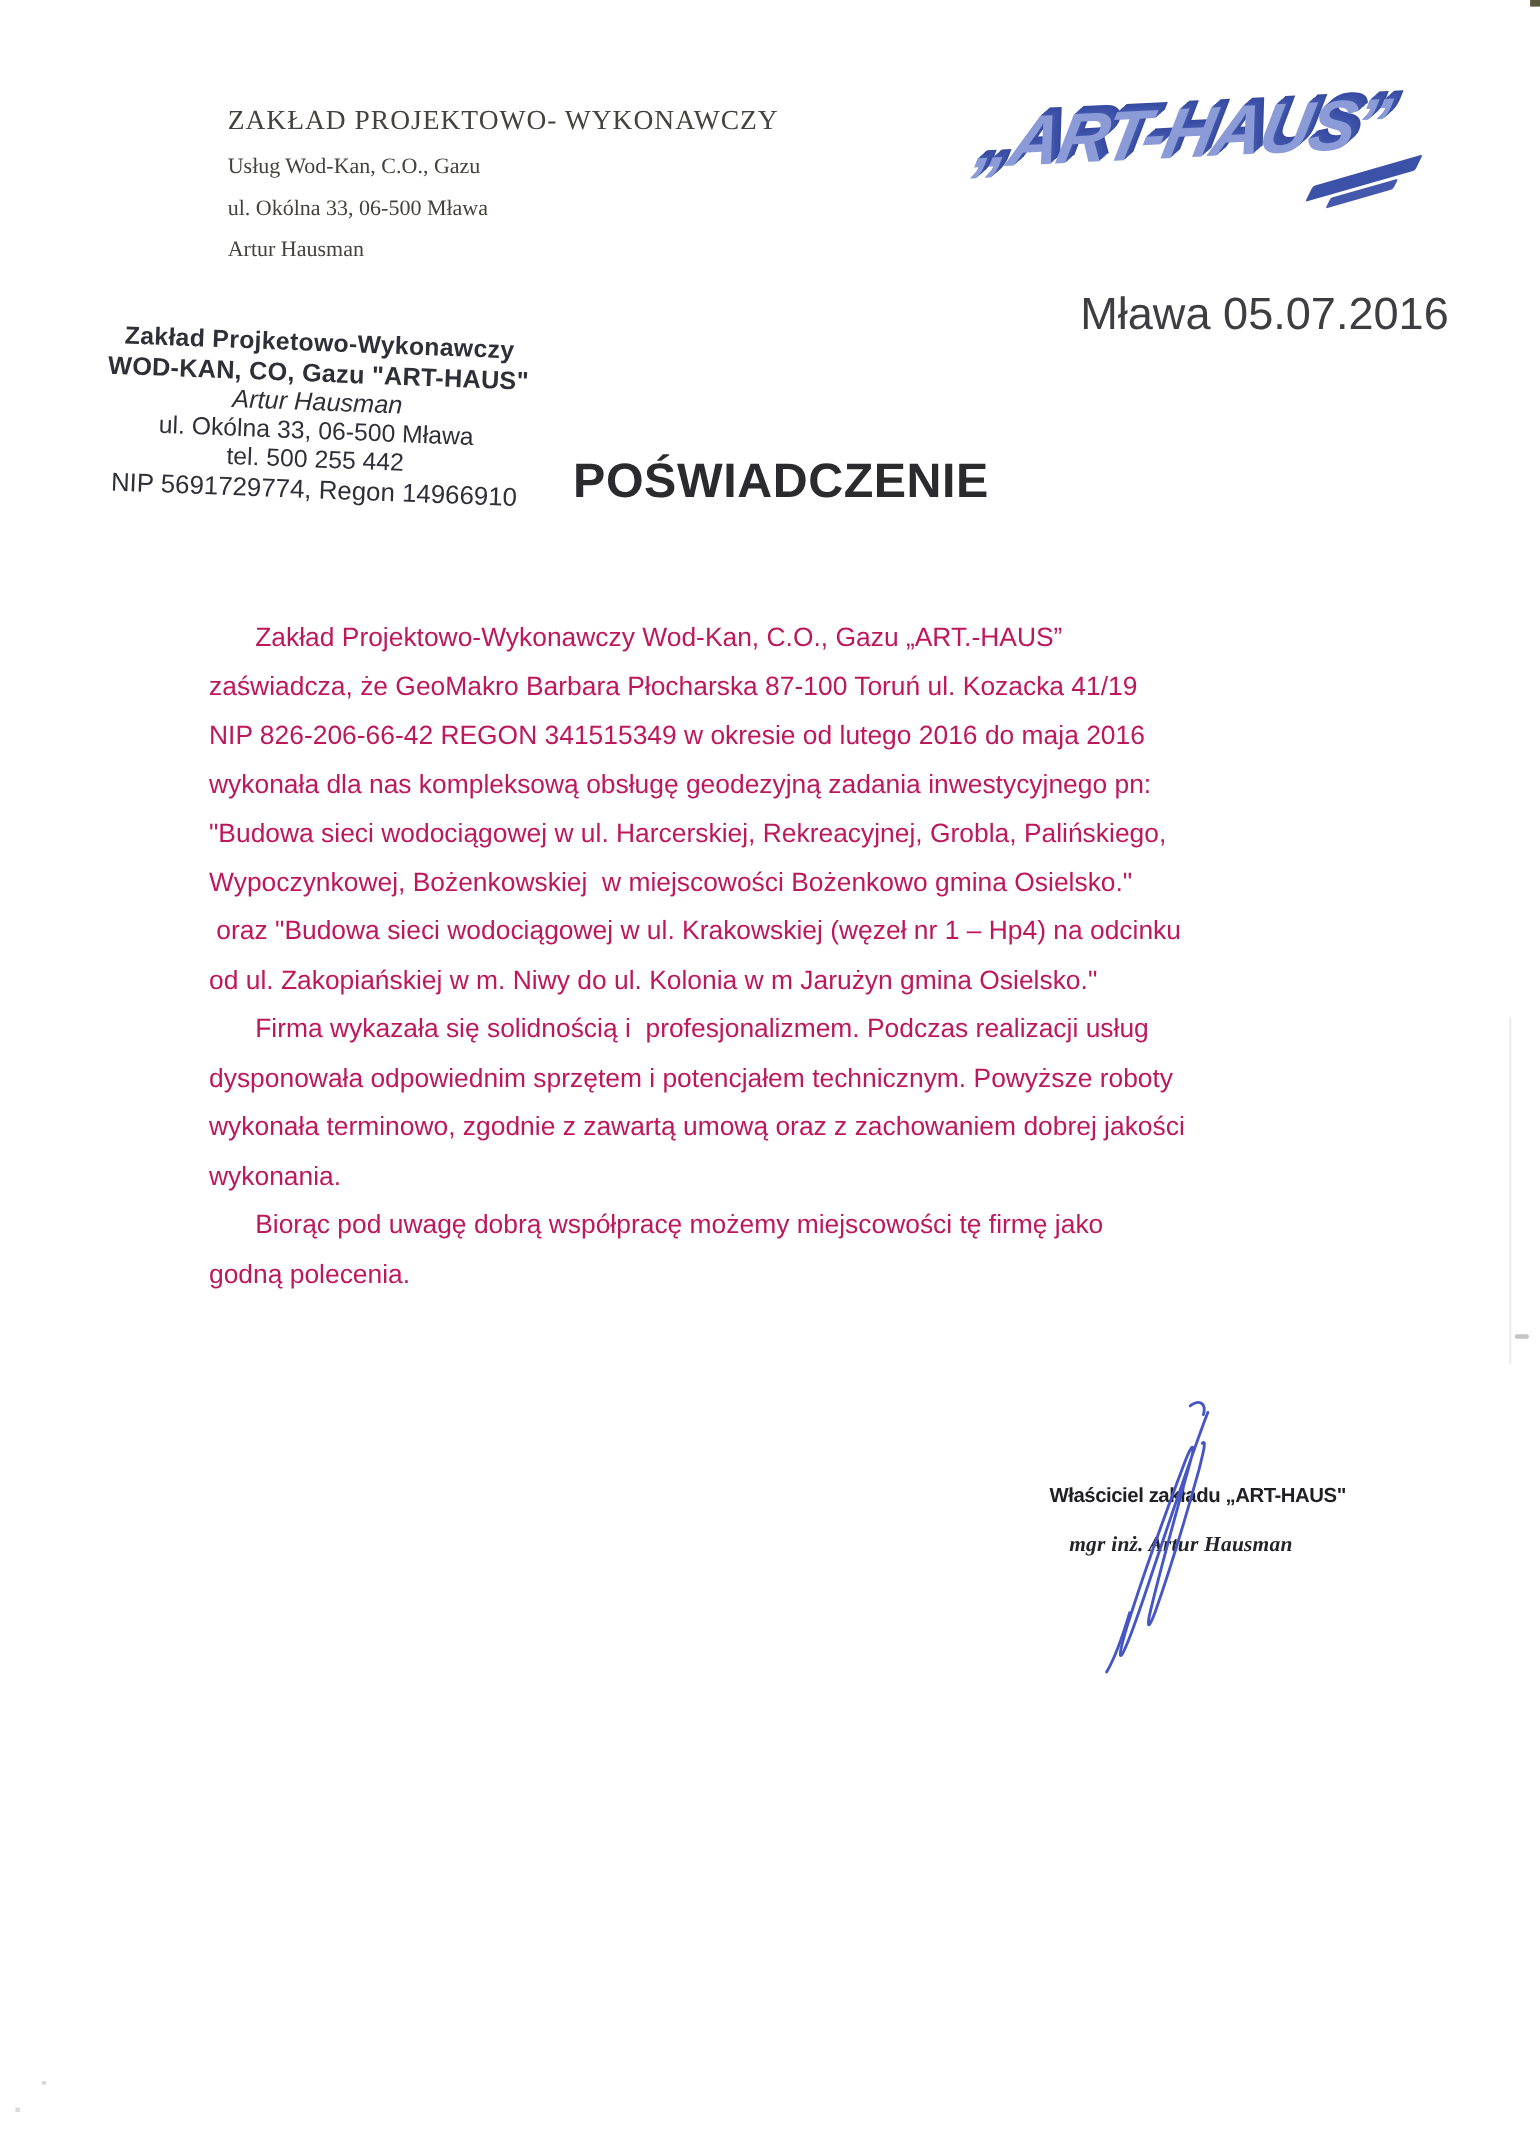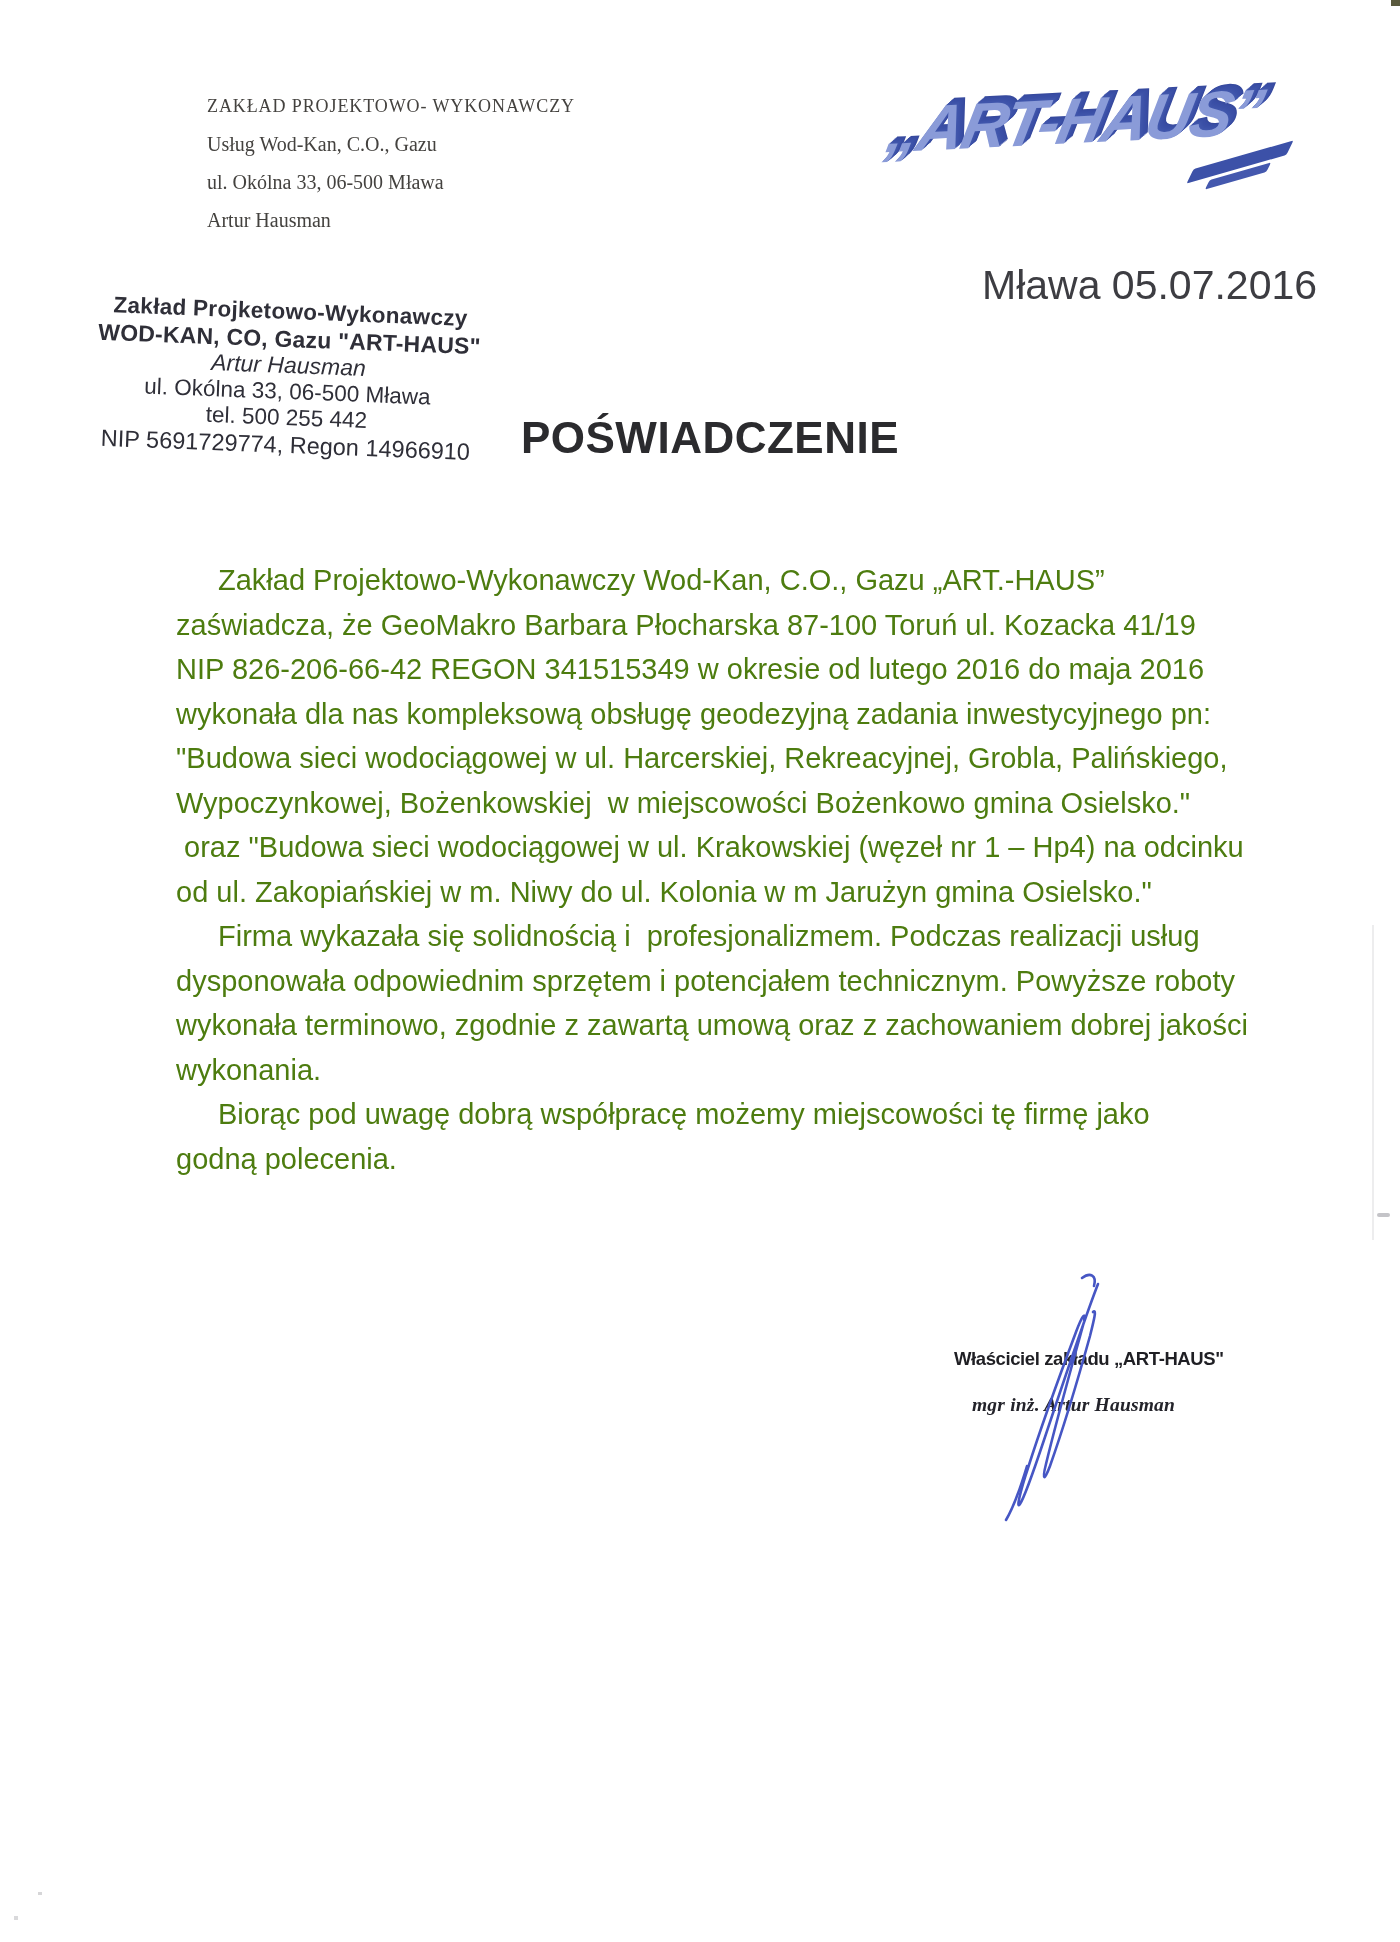--- a/index.html
+++ b/index.html
@@ -3,21 +3,21 @@
 <meta charset="utf-8">
 <style>
   html,body { margin:0; padding:0; background:#fff; }
   .page {
     position:relative; width:1400px; height:1942px; background:#ffffff;
     overflow:hidden; font-family:"Liberation Sans", sans-serif; color:#38383c;
   }
 
   
   .letterhead { position:absolute; left:207px; top:96px; font-family:"Liberation Serif", serif; color:#44423f; }
-  .lh1 { font-size:18px; letter-spacing:0.9px; margin:0 0 16px 0; }
+  .lh1 { font-size:25px; letter-spacing:0.9px; margin:0 0 16px 0; }
   .lh  { font-size:20px; margin:0 0 15px 0; }
 
   
   .logo { position:absolute; left:888px; top:84px; width:400px; height:100px; }
   .logo-text {
     display:inline-block;
     font-weight:bold; font-style:italic; font-size:64px; letter-spacing:-2px;
     transform: rotate(-2.8deg) skewX(-14deg);
     color:#8a9bd8;
     text-shadow:
@@ -50,22 +50,22 @@
   .st5 { font-size:22.5px; }
   .st6 { font-size:23.5px; }
 
   
   .doc-title {
     position:absolute; left:430px; top:413px; width:560px; text-align:center;
     font-size:44px; font-weight:bold; letter-spacing:0.5px; color:#2b2b2e;
   }
 
   
-  .body-text { position:absolute; left:176px; top:558px; width:1070px;
-    font-size:29px; line-height:44.5px; color:#4d7c0f; }
+  .body-text { position:absolute; left:190px; top:558px; width:1070px;
+    font-size:24px; line-height:44.5px; color:#be185d; }
   .bl { white-space:pre; }
   .ind { padding-left:42px; }
 
   
   .sig-role {
     position:absolute; left:954px; top:1348px; font-size:18.5px; font-weight:bold;
     letter-spacing:-0.4px; color:#1f1f24;
   }
   .sig-name {
     position:absolute; left:972px; top:1394px; font-size:19.5px; font-weight:bold; font-style:italic;

